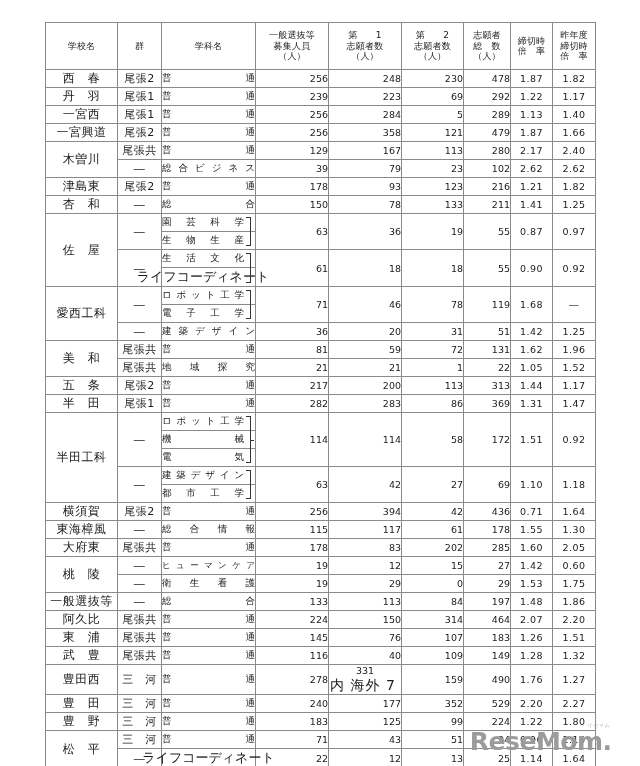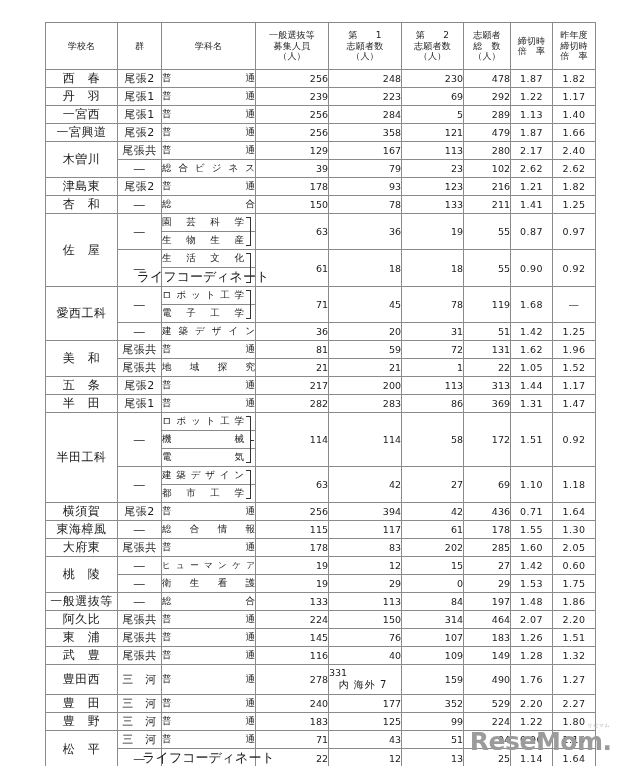--- a/index.html
+++ b/index.html
@@ -107,26 +107,26 @@
     white-space: nowrap;
   }
   .dept.has-brace { padding-right: 11px; }
   .dept.has-brace .just { width: 100%; }
 
   
   .twoline {
     line-height: 1.25;
     padding: 1px 4px 1px 2px;
   }
-  .twoline .l1 { display: block; text-align: left; }
+  .twoline .l1 { display: block; text-align: center; }
   .twoline .l2 {
     display: block;
     text-align: center;
     letter-spacing: 1px;
-    font-size: 10px;
+    font-size: 14px;
     padding-right: 4px;
   }
 
   
   #watermark {
     position: absolute;
     right: 28px;
     bottom: 10px;
     font-family: "DejaVu Sans", "Liberation Sans", sans-serif;
     color: #9b9b9b;
@@ -428,21 +428,21 @@
               <span>ッ</span>
               <span>ト</span>
               <span>工</span>
               <span>学</span>
             </span>
             <span class="brace-seg" style="position: absolute; right: 1px; top: 0px; bottom: 0px; width: 9px;">
               <span style="position:absolute;left:1px;width:4px;border:1px solid #333;border-left:none;border-bottom:none;top:3px;bottom:-1px;"></span>
             </span>
           </td>
           <td class="num" rowspan="2">71</td>
-          <td class="num" rowspan="2">45</td>
+          <td class="num" rowspan="2">46</td>
           <td class="num" rowspan="2">78</td>
           <td class="num" rowspan="2">119</td>
           <td class="ratio" rowspan="2">1.68</td>
           <td class="ratio" rowspan="2">―</td>
         </tr>
         <tr>
           <td class="dept has-brace">
             <span class="just">
               <span>電</span>
               <span>子</span>

